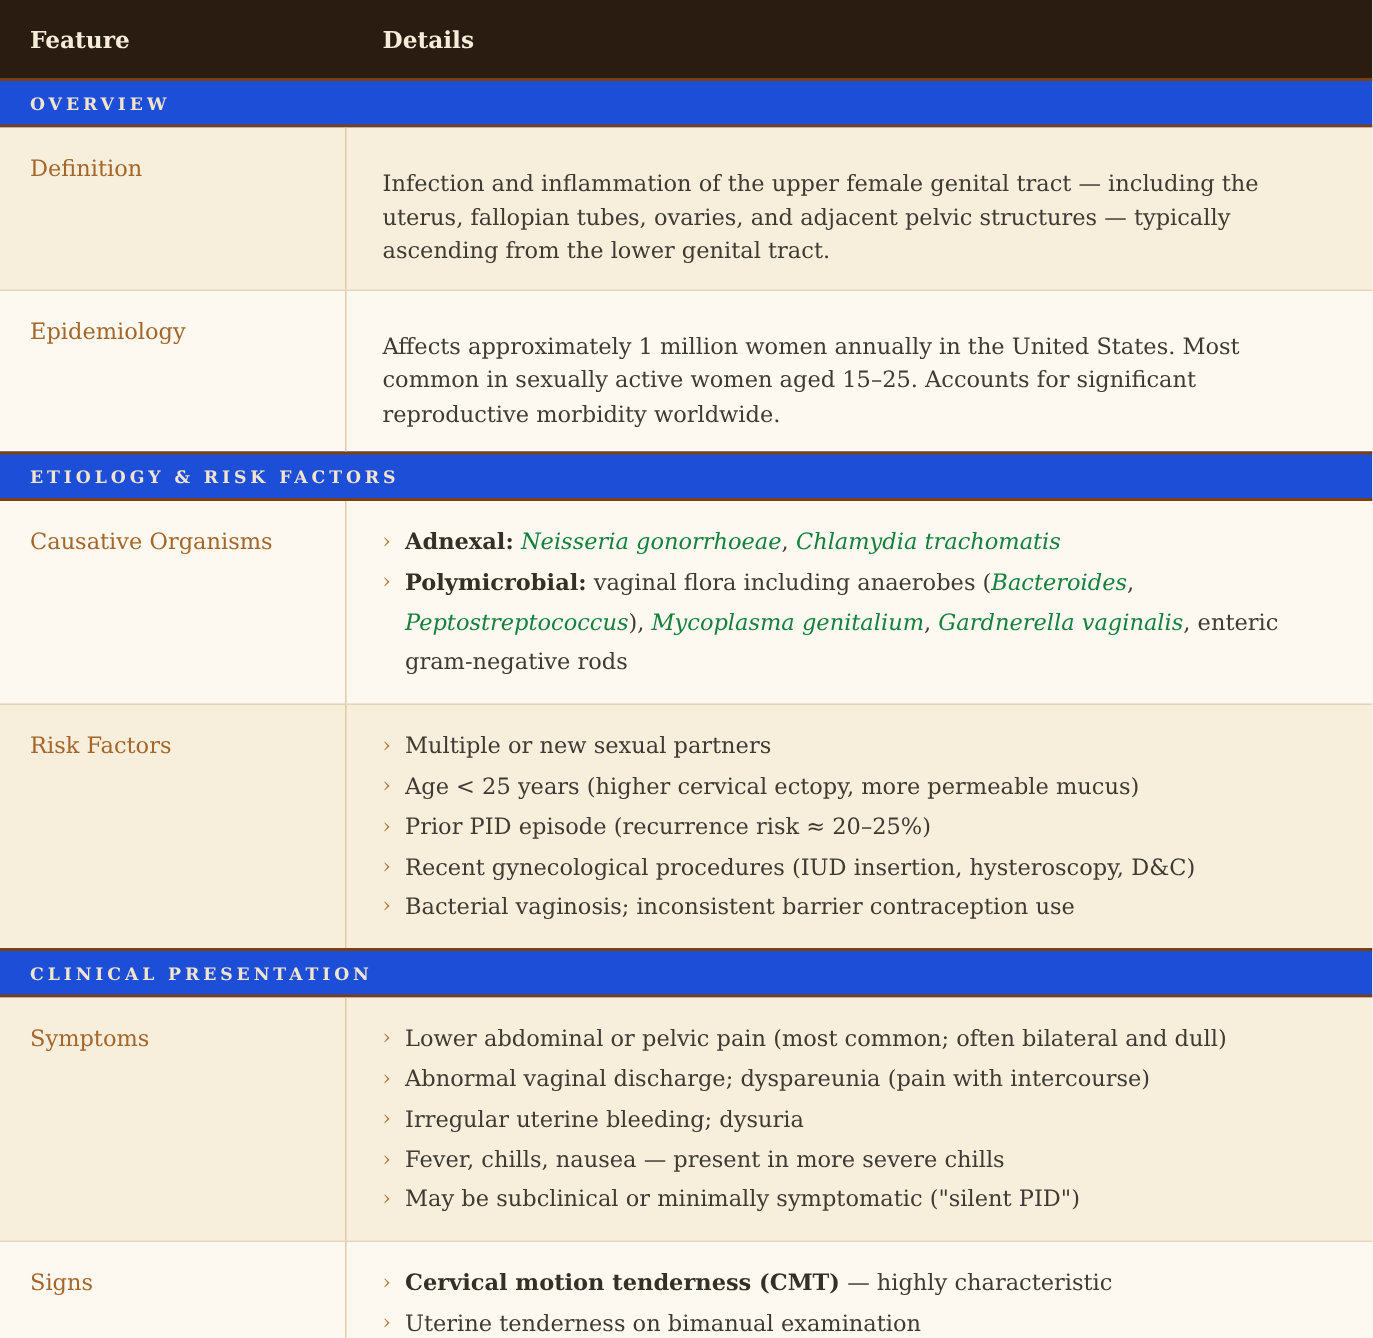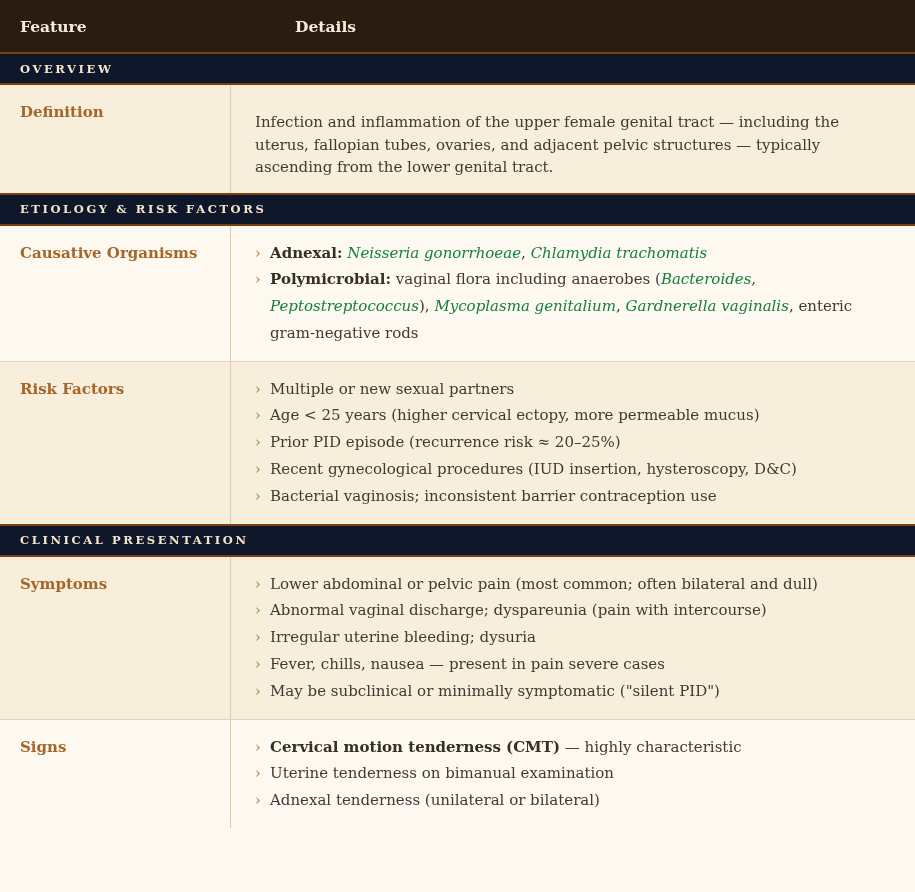--- a/index.html
+++ b/index.html
@@ -16,35 +16,34 @@
   }
   
   .table-header {
     display: flex;
     align-items: center;
     background: #2a1c10;
     color: #f5ecd9;
     height: 52px;
     font-weight: bold;
     font-size: 15.5px;
-    gap: 40px;
   }
   .table-header .col-feature {
     width: 230px;
     box-sizing: border-box;
     padding-left: 20px;
   }
   .table-header .col-details {
     flex: 1;
     box-sizing: border-box;
     padding-left: 25px;
   }
   
   .section-bar {
-    background: #0f172a;
+    background: #1d4ed8;
     color: #f3e4cc;
     height: 29px;
     display: flex;
     align-items: center;
     padding-left: 20px;
     font-size: 11.5px;
     font-weight: bold;
     letter-spacing: 2.6px;
     border-top: 2px solid #7c3f12;
     border-bottom: 2px solid #7c3f12;
@@ -52,21 +51,21 @@
   
   .row { display: flex; }
   .row.sep { border-top: 1px solid #e2d4b6; }
   .row.shade-dark { background: #f7eedc; }
   .row.shade-light { background: #fdf9f0; }
   .label-cell {
     width: 230px;
     box-sizing: border-box;
     padding: 17px 14px 17px 20px;
     color: #a5662a;
-    font-weight: bold;
+    font-weight: normal;
     font-size: 15px;
     line-height: 21px;
   }
   .detail-cell {
     flex: 1;
     box-sizing: border-box;
     padding: 14px 30px 14px 24px;
     border-left: 1px solid #e0cba2;
     font-size: 15px;
     color: #3f3a32;
@@ -108,20 +107,26 @@
   <div>
       <div class="section-bar">
         <span>OVERVIEW</span>
       </div>
       <div class="row shade-dark">
         <div class="label-cell">Definition</div>
         <div class="detail-cell">
           <p class="para"><span>Infection and inflammation of the upper female genital tract — including the uterus, fallopian tubes, ovaries, and adjacent pelvic structures — typically ascending from the lower genital tract.</span></p>
         </div>
       </div>
+      <div class="row shade-light sep">
+        <div class="label-cell">Epidemiology</div>
+        <div class="detail-cell">
+          <p class="para"><span>Affects approximately 1 million women annually in the United States. Most common in sexually active women aged 15–25. Accounts for significant reproductive morbidity worldwide.</span></p>
+        </div>
+      </div>
       <div class="section-bar">
         <span>ETIOLOGY &amp; RISK FACTORS</span>
       </div>
       <div class="row shade-light">
         <div class="label-cell">Causative Organisms</div>
         <div class="detail-cell">
           <ul class="bullets">
             <li><span class="chev">›</span><span class="seg-b">Adnexal:</span><span> </span><span class="seg-i">Neisseria gonorrhoeae</span><span>, </span><span class="seg-i">Chlamydia trachomatis</span></li>
             <li><span class="chev">›</span><span class="seg-b">Polymicrobial:</span><span> vaginal flora including anaerobes (</span><span class="seg-i">Bacteroides</span><span>, </span><span class="seg-i">Peptostreptococcus</span><span>), </span><span class="seg-i">Mycoplasma genitalium</span><span>, </span><span class="seg-i">Gardnerella vaginalis</span><span>, enteric gram-negative rods</span></li>
           </ul>
@@ -142,21 +147,21 @@
       <div class="section-bar">
         <span>CLINICAL PRESENTATION</span>
       </div>
       <div class="row shade-dark">
         <div class="label-cell">Symptoms</div>
         <div class="detail-cell">
           <ul class="bullets">
             <li><span class="chev">›</span><span>Lower abdominal or pelvic pain (most common; often bilateral and dull)</span></li>
             <li><span class="chev">›</span><span>Abnormal vaginal discharge; dyspareunia (pain with intercourse)</span></li>
             <li><span class="chev">›</span><span>Irregular uterine bleeding; dysuria</span></li>
-            <li><span class="chev">›</span><span>Fever, chills, nausea — present in pain severe cases</span></li>
+            <li><span class="chev">›</span><span>Fever, chills, nausea — present in more severe chills</span></li>
             <li><span class="chev">›</span><span>May be subclinical or minimally symptomatic ("silent PID")</span></li>
           </ul>
         </div>
       </div>
       <div class="row shade-light sep">
         <div class="label-cell">Signs</div>
         <div class="detail-cell">
           <ul class="bullets">
             <li><span class="chev">›</span><span class="seg-b">Cervical motion tenderness (CMT)</span><span> — highly characteristic</span></li>
             <li><span class="chev">›</span><span>Uterine tenderness on bimanual examination</span></li>

